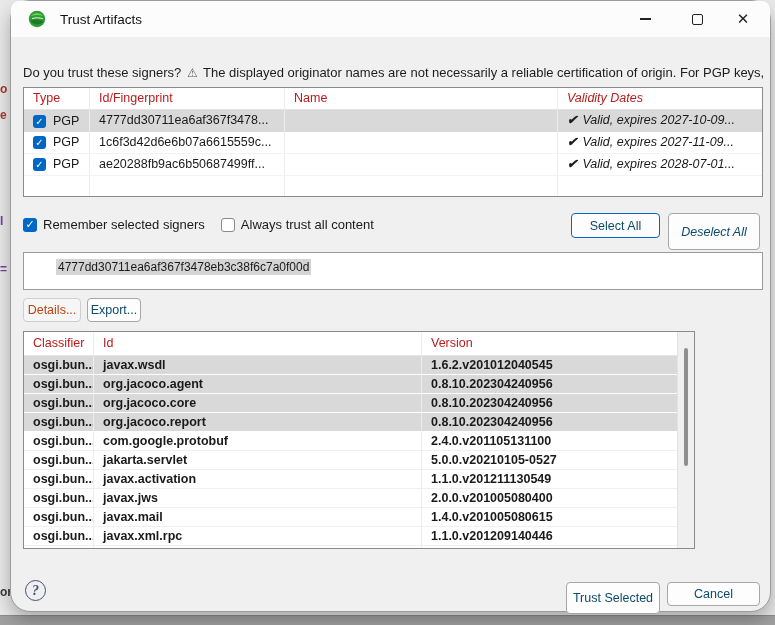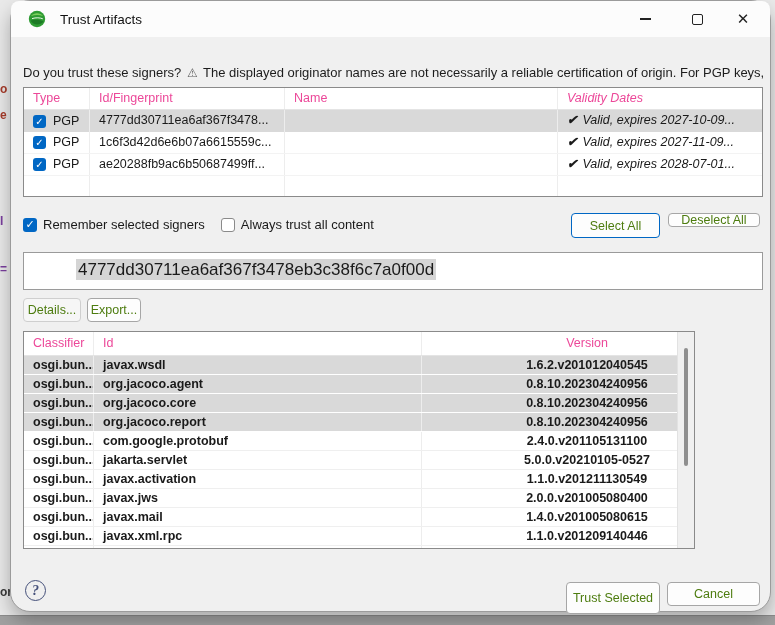--- a/index.html
+++ b/index.html
@@ -32,21 +32,21 @@
   .wb-min { right:110px; } .wb-max { right:58px; } .wb-close { right:12px; font-size:15px; }
   .min-bar { width:11px; height:1.5px; background:#222; }
   .max-box { width:11px; height:11px; border:1.2px solid #222; border-radius:2px; }
 
   .msg { position:absolute; left:12px; top:46px; width:742px; font-size:13px; line-height:19px; color:#1c1c1c;margin-top:16px; }
   .warn-glyph { color:#5a5a5a; font-size:12px; padding:0 2px; }
 
   
   .tbl { position:absolute; background:#fff; border:1px solid #8a8a8a; overflow:hidden; }
   .trow { display:flex; width:100%; }
-  .thead .tcell { color:#ec4899; }
+  .thead .tcell { color:#b91c1c; }
   .tcell { padding-left:9px; white-space:nowrap; overflow:hidden; border-right:1px solid #ededed; }
   .thead { border-bottom:1px solid #e4e4e4; background:#fff; }
 
   
   #signersTable { left:12px; top:86px; width:740px; height:110px; font-size:12.5px; }
   #signersTable .trow { height:22px; line-height:21px; }
   #signersTable .trow.sel { background:#d9d9d9; }
   #signersTable .trow:not(.thead):not(.sel) { border-bottom:1px solid #f3f3f3; }
   .c-type { width:66px; display:flex; align-items:center; gap:7px; }
   .c-id { width:195px; }
@@ -58,49 +58,49 @@
 
   
   .opts { position:absolute; left:12px; top:216px; display:flex; align-items:center; gap:16px; font-size:13px; }
   .optitem { display:flex; align-items:center; gap:6px; cursor:pointer; }
   .opt-cb { width:14px; height:14px; border-radius:3px; display:inline-flex; align-items:center; justify-content:center; }
   .opt-cb.on { background:#0067c4; color:#fff; font-size:11px; }
   .opt-cb.off { background:#fff; border:1px solid #8a8a8a; }
 
   .btn {
     position:absolute; background:#fdfdfd; border:1px solid #a6a6a6; border-radius:4px;
-    font-family:"Liberation Sans", sans-serif; font-size:12.5px; color:#4d7c0f;
+    font-family:"Liberation Sans", sans-serif; font-size:12.5px; color:#0c4a6e;
     display:flex; align-items:center; justify-content:center; cursor:pointer;
   }
   .btn.primary-outline { border:1.5px solid #0067c4; }
-  .btn.disabled { color:#4d7c0f; border-color:#cfcfcf; background:#f6f6f6; cursor:default;text-align:right; }
+  .btn.disabled { color:#c2410c; border-color:#cfcfcf; background:#f6f6f6; cursor:default;text-align:right; }
   #btnSelectAll { left:560px; top:212px; width:89px; height:25px; }
-  #btnDeselectAll { left:657px; top:212px; width:92px; height:14px; }
+  #btnDeselectAll { left:657px; top:212px; width:92px; height:37px;font-style:italic; }
   #btnDetails { left:12px; top:297px; width:58px; height:24px; }
   #btnExport { left:76px; top:297px; width:54px; height:24px; }
   #btnTrust { left:555px; top:581px; width:94px; height:32px; }
   #btnCancel { left:656px; top:581px; width:93px; height:24px; }
 
   
   .fp-box {
     position:absolute; left:12px; top:251px; width:740px; height:38px;
-    background:#fff; border:1px solid #9a9a9a; font-size:17px;
-    padding:7px 0 0 52px; cursor:text;
+    background:#fff; border:1px solid #9a9a9a; font-size:12px;
+    padding:7px 0 0 32px; cursor:text;
   }
   .fp-sel { background:#d5d5d5; padding:1px 2px; }
 
   
   #artifactsTable { left:12px; top:330px; width:672px; height:218px; font-size:12.5px; }
   #artifactsTable .thead { height:24px; line-height:23px; }
   #artifactsTable .trow:not(.thead) { height:19px; line-height:18px; font-weight:bold; }
   #artifactsTable .trow.sel { background:#d9d9d9; border-bottom:1px solid #fff; }
   #artifactsTable .trow:not(.thead):not(.sel) { border-bottom:1px solid #efefef; }
   .a-class { width:70px; }
   .a-id { width:328px; }
-  .a-ver { flex:1; border-right:none;text-align:center; }
+  .a-ver { flex:1; border-right:none; }
   .rows-clip { width:719px; }
   .vscroll { position:absolute; right:0; top:0; width:17px; height:216px; background:#f0f0f0; border-left:1px solid #e2e2e2; }
   .vthumb { position:absolute; left:6px; top:16px; width:4px; height:118px; background:#8f8f8f; border-radius:2px; cursor:pointer; }
 
   
   .help-circle {
     position:absolute; left:14px; top:579px; width:21px; height:21px; border-radius:50%;
     border:1.5px solid #45507a; color:#45507a; font-family:"Liberation Serif", serif;
     font-style:italic; font-weight:bold; font-size:14px;
     display:flex; align-items:center; justify-content:center; cursor:pointer;

